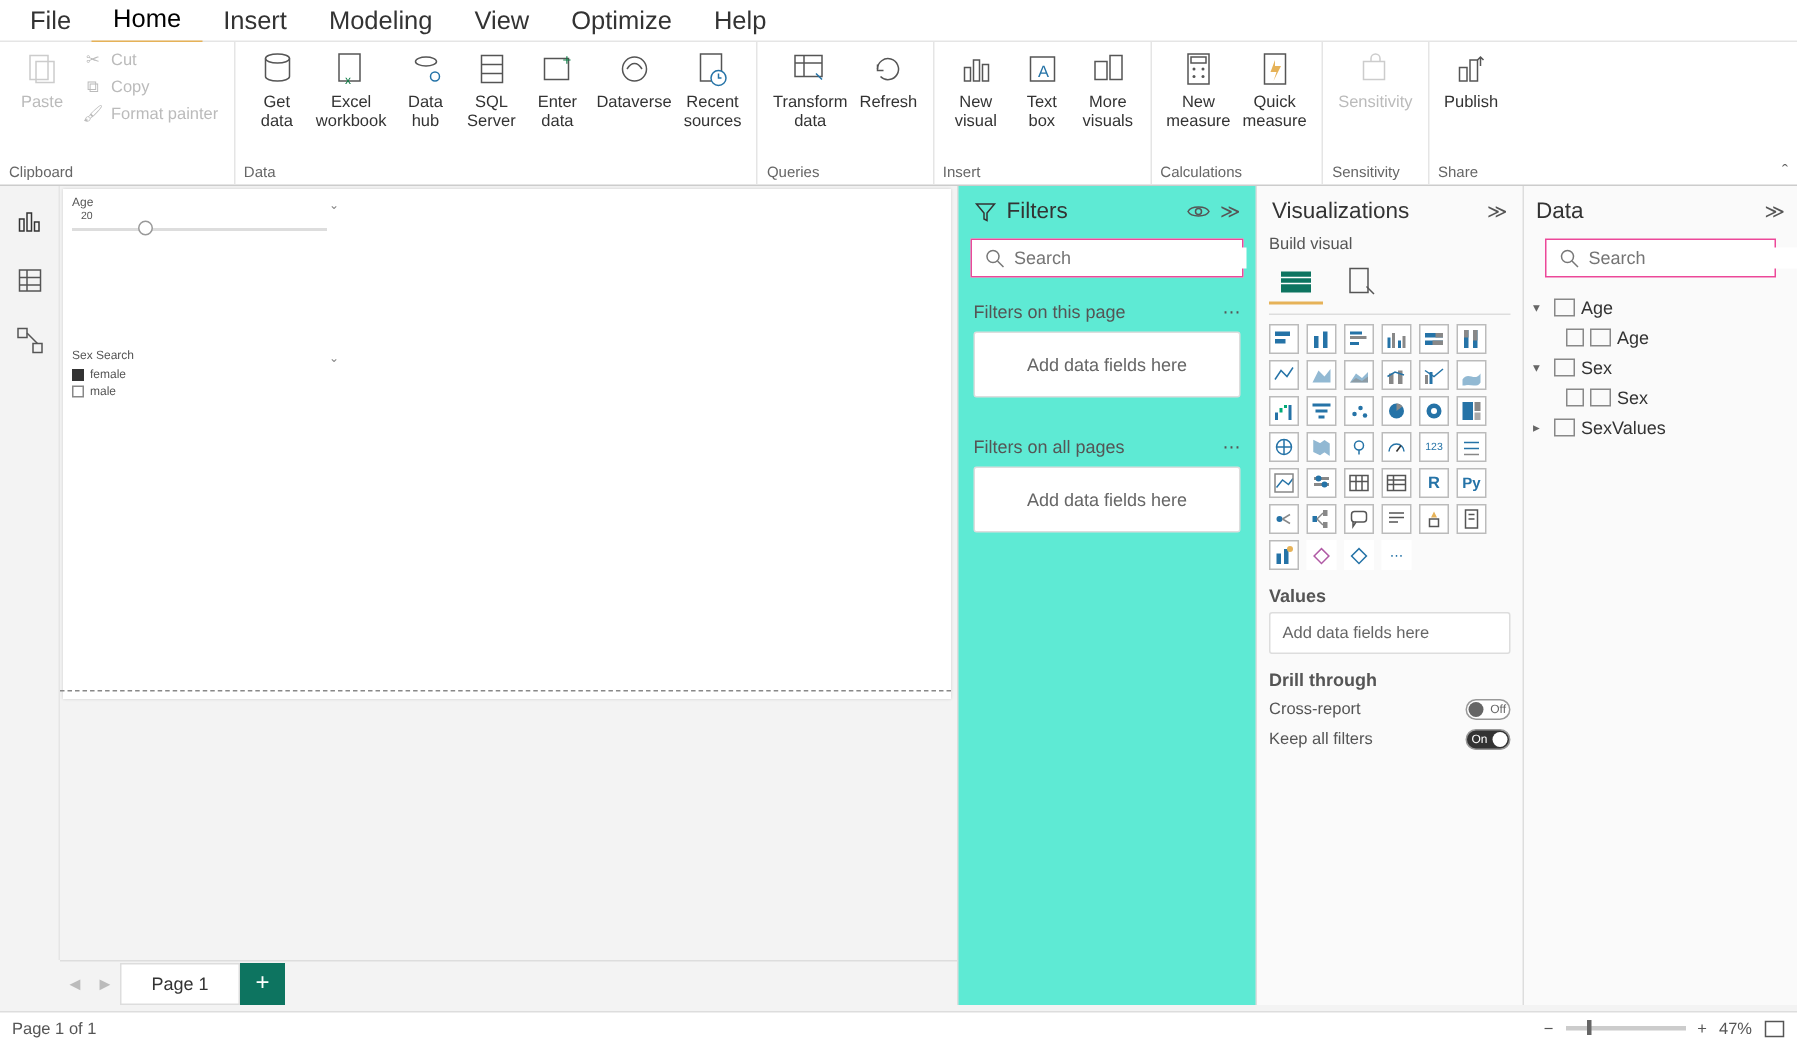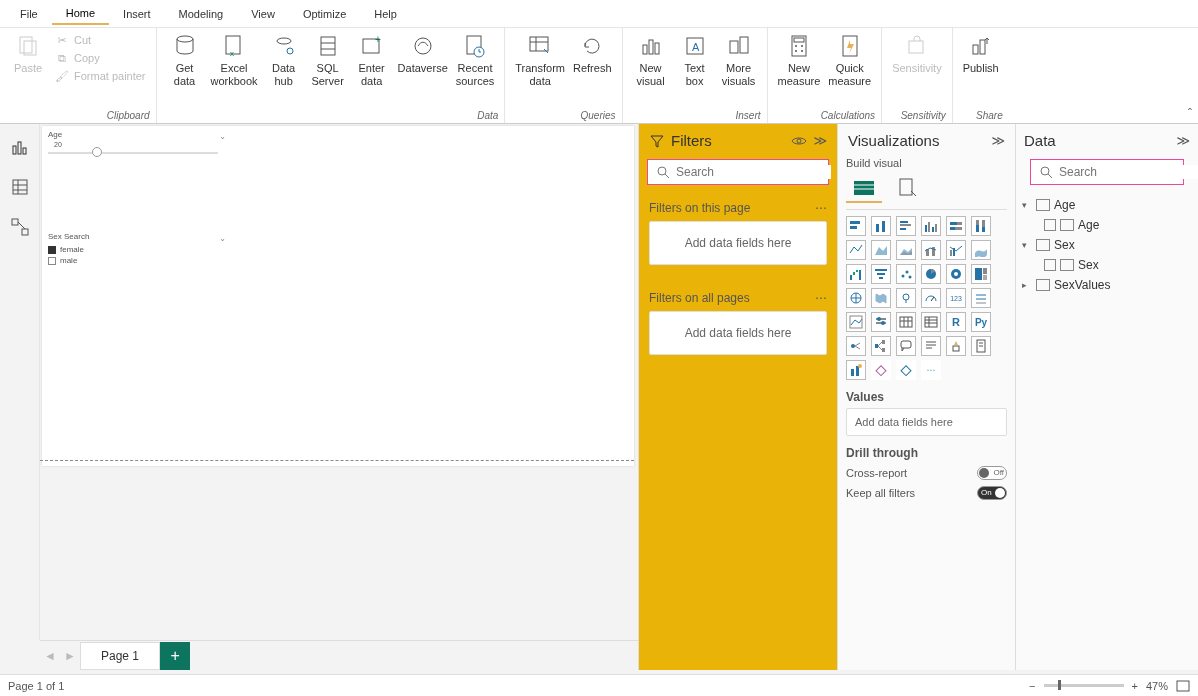--- a/index.html
+++ b/index.html
@@ -1,27 +1,27 @@
 <!DOCTYPE html>
 <html><head>
 <meta charset="utf-8">
 <style>
 * { box-sizing: border-box; margin: 0; padding: 0; font-family: "Segoe UI", Arial, sans-serif; }
 body { background: #f3f3f3; width: 1198px; height: 696px; overflow: hidden; position: relative; font-size: 12px; color: #333; }
 
 
 .menu-bar { background: #fff; height: 28px; display: flex; align-items: center; padding: 0 6px; gap: 0; border-bottom: 1px solid #e5e5e5; }
-.menu-item { padding: 4px 14px; font-size: 11px; cursor: pointer; }
+.menu-item { padding: 4px 14px; font-size: 17px; cursor: pointer; }
 .menu-item.active { border-bottom: 2px solid #e6b258; color: #000; font-weight: 400; }
 
 
 .ribbon { background: #fff; height: 96px; display: flex; border-bottom: 1px solid #ccc; position: relative; }
 .ribbon-group { display: flex; flex-direction: column; align-items: center; border-right: 1px solid #e5e5e5; padding: 2px 6px 0 6px; }
 .ribbon-group-buttons { display: flex; align-items: flex-start; gap: 0; flex: 1; }
-.ribbon-group-label { font-size: 10px; color: #666; text-align: right; padding-bottom: 2px; width: 100%; font-style: italic; }
+.ribbon-group-label { font-size: 10px; color: #666; text-align: left; padding-bottom: 2px; width: 100%; }
 .ribbon-btn { display: flex; flex-direction: column; align-items: center; justify-content: flex-start; min-width: 44px; padding: 2px 4px; cursor: pointer; font-size: 11px; text-align: center; line-height: 1.2; color: #333; }
 .ribbon-btn .icon-box { width: 28px; height: 28px; display: flex; align-items: center; justify-content: center; margin-bottom: 2px; }
 .ribbon-btn.small { flex-direction: row; min-width: auto; padding: 1px 4px; gap: 4px; font-size: 11px; width: 100%; justify-content: flex-start; }
 .ribbon-btn.small .icon-box { width: 16px; height: 16px; margin: 0; }
 .ribbon-btn.disabled { color: #bbb; }
 .ribbon-collapse { position: absolute; right: 6px; bottom: 2px; cursor: pointer; font-size: 12px; color: #666; }
 
 
 .left-rail { position: absolute; left: 0; top: 124px; width: 40px; height: 516px; background: #f3f3f3; display: flex; flex-direction: column; align-items: center; gap: 14px; padding-top: 10px; border-right: 1px solid #e5e5e5; }
 .left-rail .rail-btn { width: 26px; height: 26px; display: flex; align-items: center; justify-content: center; cursor: pointer; }
@@ -37,21 +37,21 @@
 .checkbox-sq { display: inline-block; width: 8px; height: 8px; border: 1px solid #888; margin-right: 4px; vertical-align: middle; }
 .checkbox-sq.filled { background: #333; border-color: #333; }
 
 
 .page-tabs { position: absolute; left: 40px; top: 640px; height: 30px; width: 598px; background: #f3f3f3; display: flex; align-items: center; border-top: 1px solid #ddd; }
 .page-tabs .nav-arrow { width: 20px; text-align: center; color: #bbb; cursor: pointer; }
 .page-tab { height: 28px; padding: 6px 20px; background: #fff; border: 1px solid #ddd; font-size: 12px; cursor: pointer; }
 .page-add { width: 30px; height: 28px; background: #0d7460; color: #fff; display: flex; align-items: center; justify-content: center; font-size: 16px; cursor: pointer; }
 
 
-.filters-pane { position: absolute; left: 638px; top: 124px; width: 200px; height: 546px; background: #eab308; border-left: 1px solid #ddd; border-right: 1px solid #ddd; }
+.filters-pane { position: absolute; left: 638px; top: 124px; width: 200px; height: 546px; background: #5eead4; border-left: 1px solid #ddd; border-right: 1px solid #ddd; }
 .pane-header { display: flex; align-items: center; padding: 8px 10px; gap: 6px; }
 .pane-header h3 { font-size: 15px; font-weight: 400; flex: 1; }
 .pane-header .hicon { cursor: pointer; color: #555; font-size: 13px; }
 .search-box { margin: 2px 8px 10px 8px; border: 1px solid #ec4899; background: #fff; display: flex; align-items: center; padding: 5px 8px; gap: 6px; }
 .search-box input { border: none; outline: none; flex: 1; font-size: 12px; }
 .filter-section { padding: 6px 10px; }
 .filter-section-head { display: flex; justify-content: space-between; align-items: center; color: #555; font-size: 12px; margin-bottom: 6px; }
 .drop-zone { border: 1px solid #ddd; background: #fff; padding: 14px 8px; text-align: center; font-size: 12px; color: #666; border-radius: 2px; }
 
 

